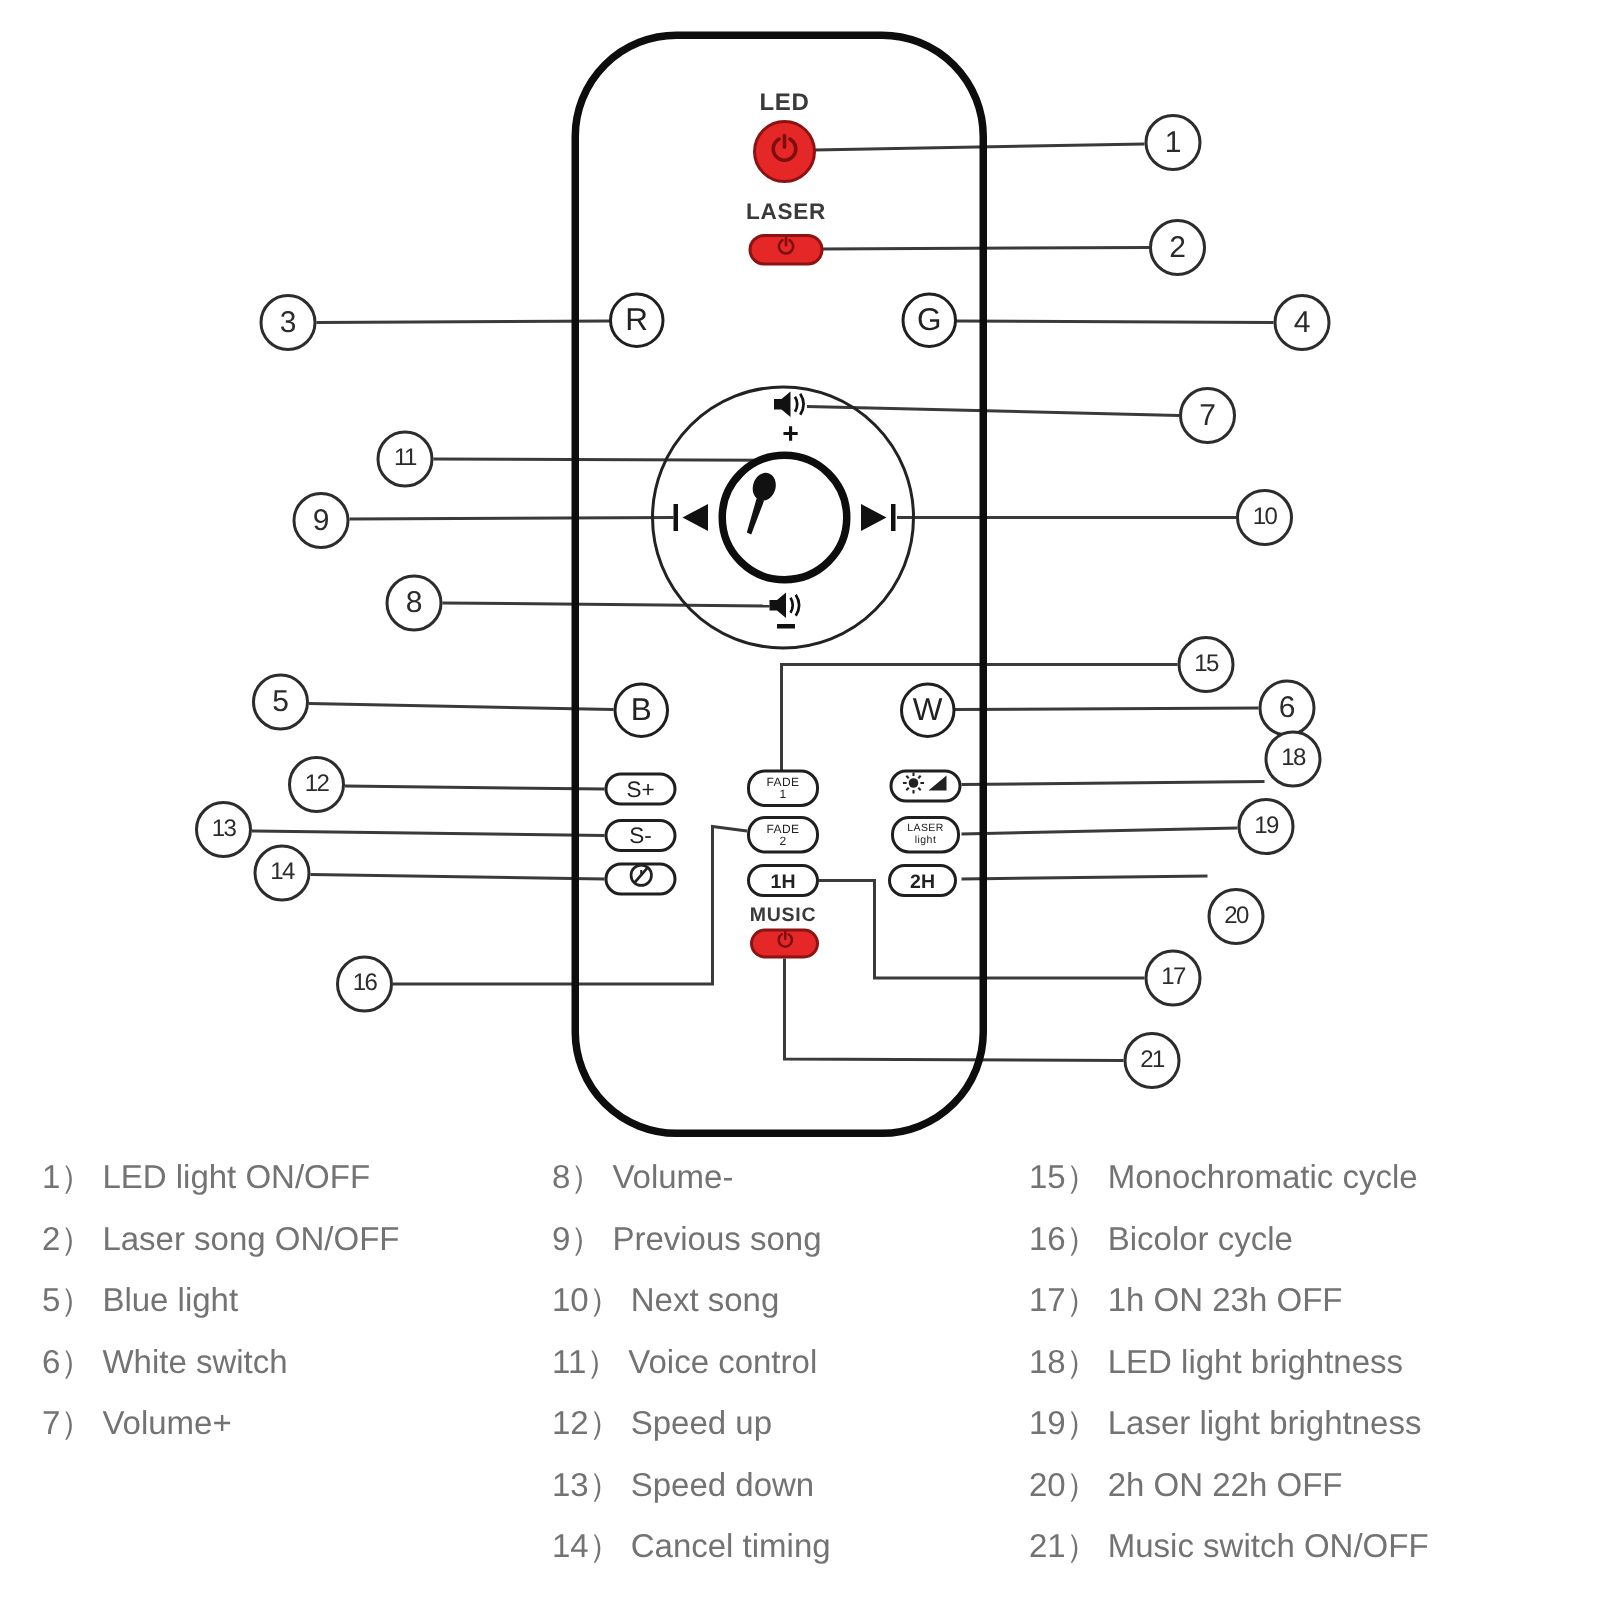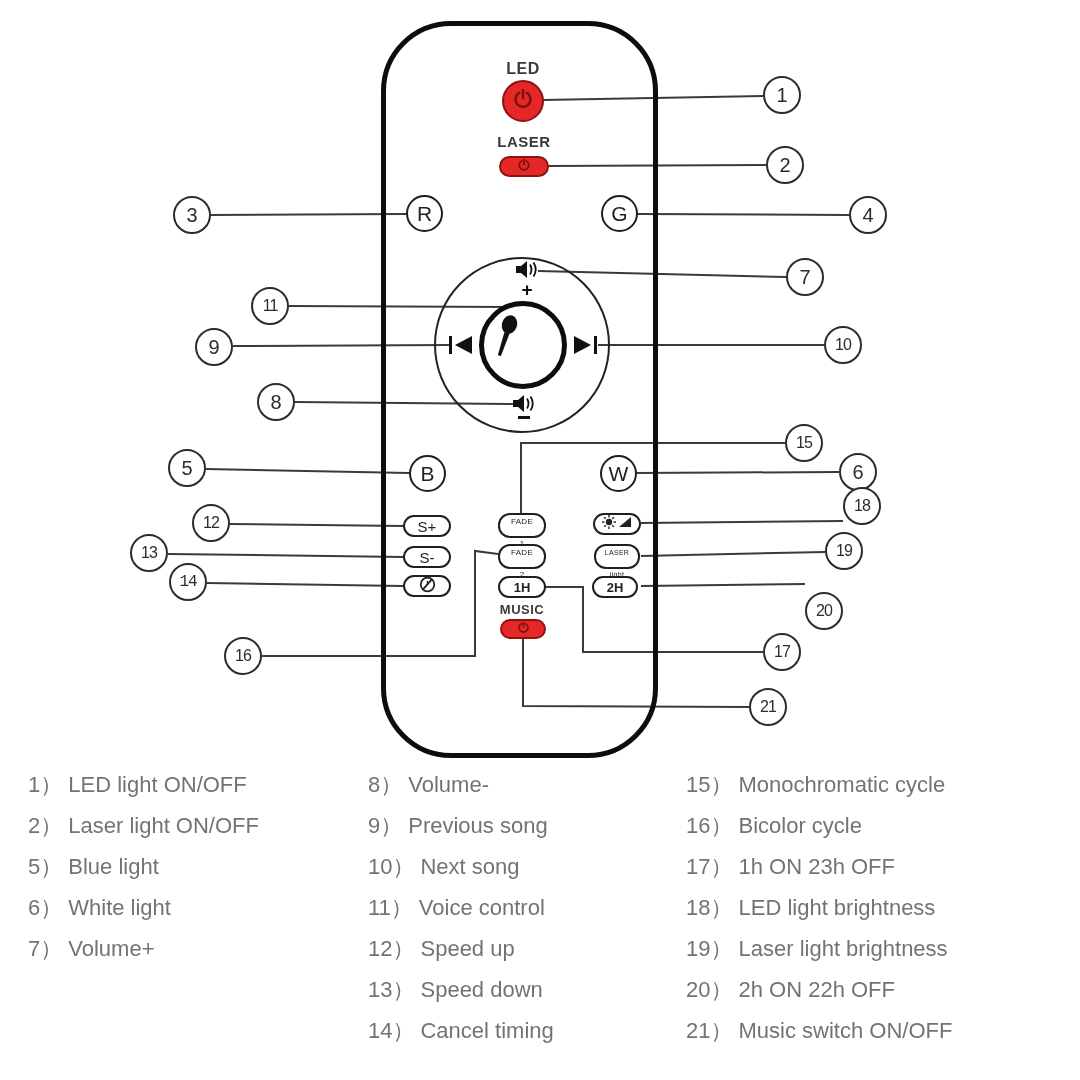--- a/index.html
+++ b/index.html
@@ -19,21 +19,21 @@
   .red-pill{position:absolute;z-index:3;background:#e52727;border:2px solid #8d1212;
             border-radius:12px;display:flex;align-items:center;justify-content:center;
             box-sizing:border-box;}
   .letter-btn{position:absolute;z-index:3;width:37px;height:37px;border:2.5px solid #1f1f1f;
               border-radius:50%;background:#fff;display:flex;align-items:center;justify-content:center;
               font-size:21px;color:#222;box-sizing:border-box;}
   .pill-btn{position:absolute;z-index:3;height:22px;border:2.5px solid #1f1f1f;border-radius:12px;
             background:#fff;display:flex;align-items:center;justify-content:center;
             color:#222;box-sizing:border-box;}
   .pill-2line{flex-direction:column;line-height:8px;}
-  .pill-2line span{display:block;font-size:8px;letter-spacing:.3px;margin-top:14px;}
+  .pill-2line span{display:block;font-size:8px;letter-spacing:.3px;}
   .pad-outer{position:absolute;left:434px;top:257px;width:176px;height:176px;
              border:2.5px solid #222;border-radius:50%;box-sizing:border-box;z-index:2;}
   .pad-inner{position:absolute;left:479px;top:301px;width:88px;height:88px;
              border:5px solid #0d0d0d;border-radius:50%;background:#fff;box-sizing:border-box;z-index:3;}
   .plus-mark{position:absolute;z-index:3;transform:translateX(-50%);
              font-size:19px;font-weight:700;color:#111;}
   .minus-bar{position:absolute;z-index:3;width:12px;height:3px;background:#111;}
   .callout{position:absolute;z-index:4;width:38px;height:38px;border:2.5px solid #2c2c2c;
            border-radius:50%;background:#fff;display:flex;align-items:center;justify-content:center;
            font-size:20px;color:#2c2c2c;box-sizing:border-box;}
@@ -213,34 +213,34 @@
   <div class="callout" style="left:849px;top:196px;">4</div>
   <div class="callout" style="left:168px;top:449px;">5</div>
   <div class="callout" style="left:839px;top:453px;">6</div>
   <div class="callout" style="left:786px;top:258px;">7</div>
   <div class="callout" style="left:257px;top:383px;">8</div>
   <div class="callout" style="left:195px;top:328px;">9</div>
   <div class="callout dd" style="left:824px;top:326px;">10</div>
   <div class="callout dd" style="left:251px;top:287px;">11</div>
   <div class="callout dd" style="left:192px;top:504px;">12</div>
   <div class="callout dd" style="left:130px;top:534px;">13</div>
-  <div class="callout dd" style="left:169px;top:563px;font-family:Liberation Mono, monospace;">14</div>
+  <div class="callout dd" style="left:169px;top:563px;">14</div>
   <div class="callout dd" style="left:785px;top:424px;">15</div>
   <div class="callout dd" style="left:224px;top:637px;">16</div>
   <div class="callout dd" style="left:763px;top:633px;">17</div>
   <div class="callout dd" style="left:843px;top:487px;">18</div>
   <div class="callout dd" style="left:825px;top:532px;">19</div>
   <div class="callout dd" style="left:805px;top:592px;">20</div>
   <div class="callout dd" style="left:749px;top:688px;">21</div>
 
   <div class="legend" id="legend-col-1">
       <div class="legend-row"><span class="ln">1）</span><span>LED light ON/OFF</span></div>
-      <div class="legend-row"><span class="ln">2）</span><span>Laser light ON/OFF</span></div>
+      <div class="legend-row"><span class="ln">2）</span><span>Laser song ON/OFF</span></div>
       <div class="legend-row"><span class="ln">5）</span><span>Blue light</span></div>
-      <div class="legend-row"><span class="ln">6）</span><span>White light</span></div>
+      <div class="legend-row"><span class="ln">6）</span><span>White switch</span></div>
       <div class="legend-row"><span class="ln">7）</span><span>Volume+</span></div>
     </div>
   <div class="legend" id="legend-col-2">
       <div class="legend-row"><span class="ln">8）</span><span>Volume-</span></div>
       <div class="legend-row"><span class="ln">9）</span><span>Previous song</span></div>
       <div class="legend-row"><span class="ln">10）</span><span>Next song</span></div>
       <div class="legend-row"><span class="ln">11）</span><span>Voice control</span></div>
       <div class="legend-row"><span class="ln">12）</span><span>Speed up</span></div>
       <div class="legend-row"><span class="ln">13）</span><span>Speed down</span></div>
       <div class="legend-row"><span class="ln">14）</span><span>Cancel timing</span></div>

